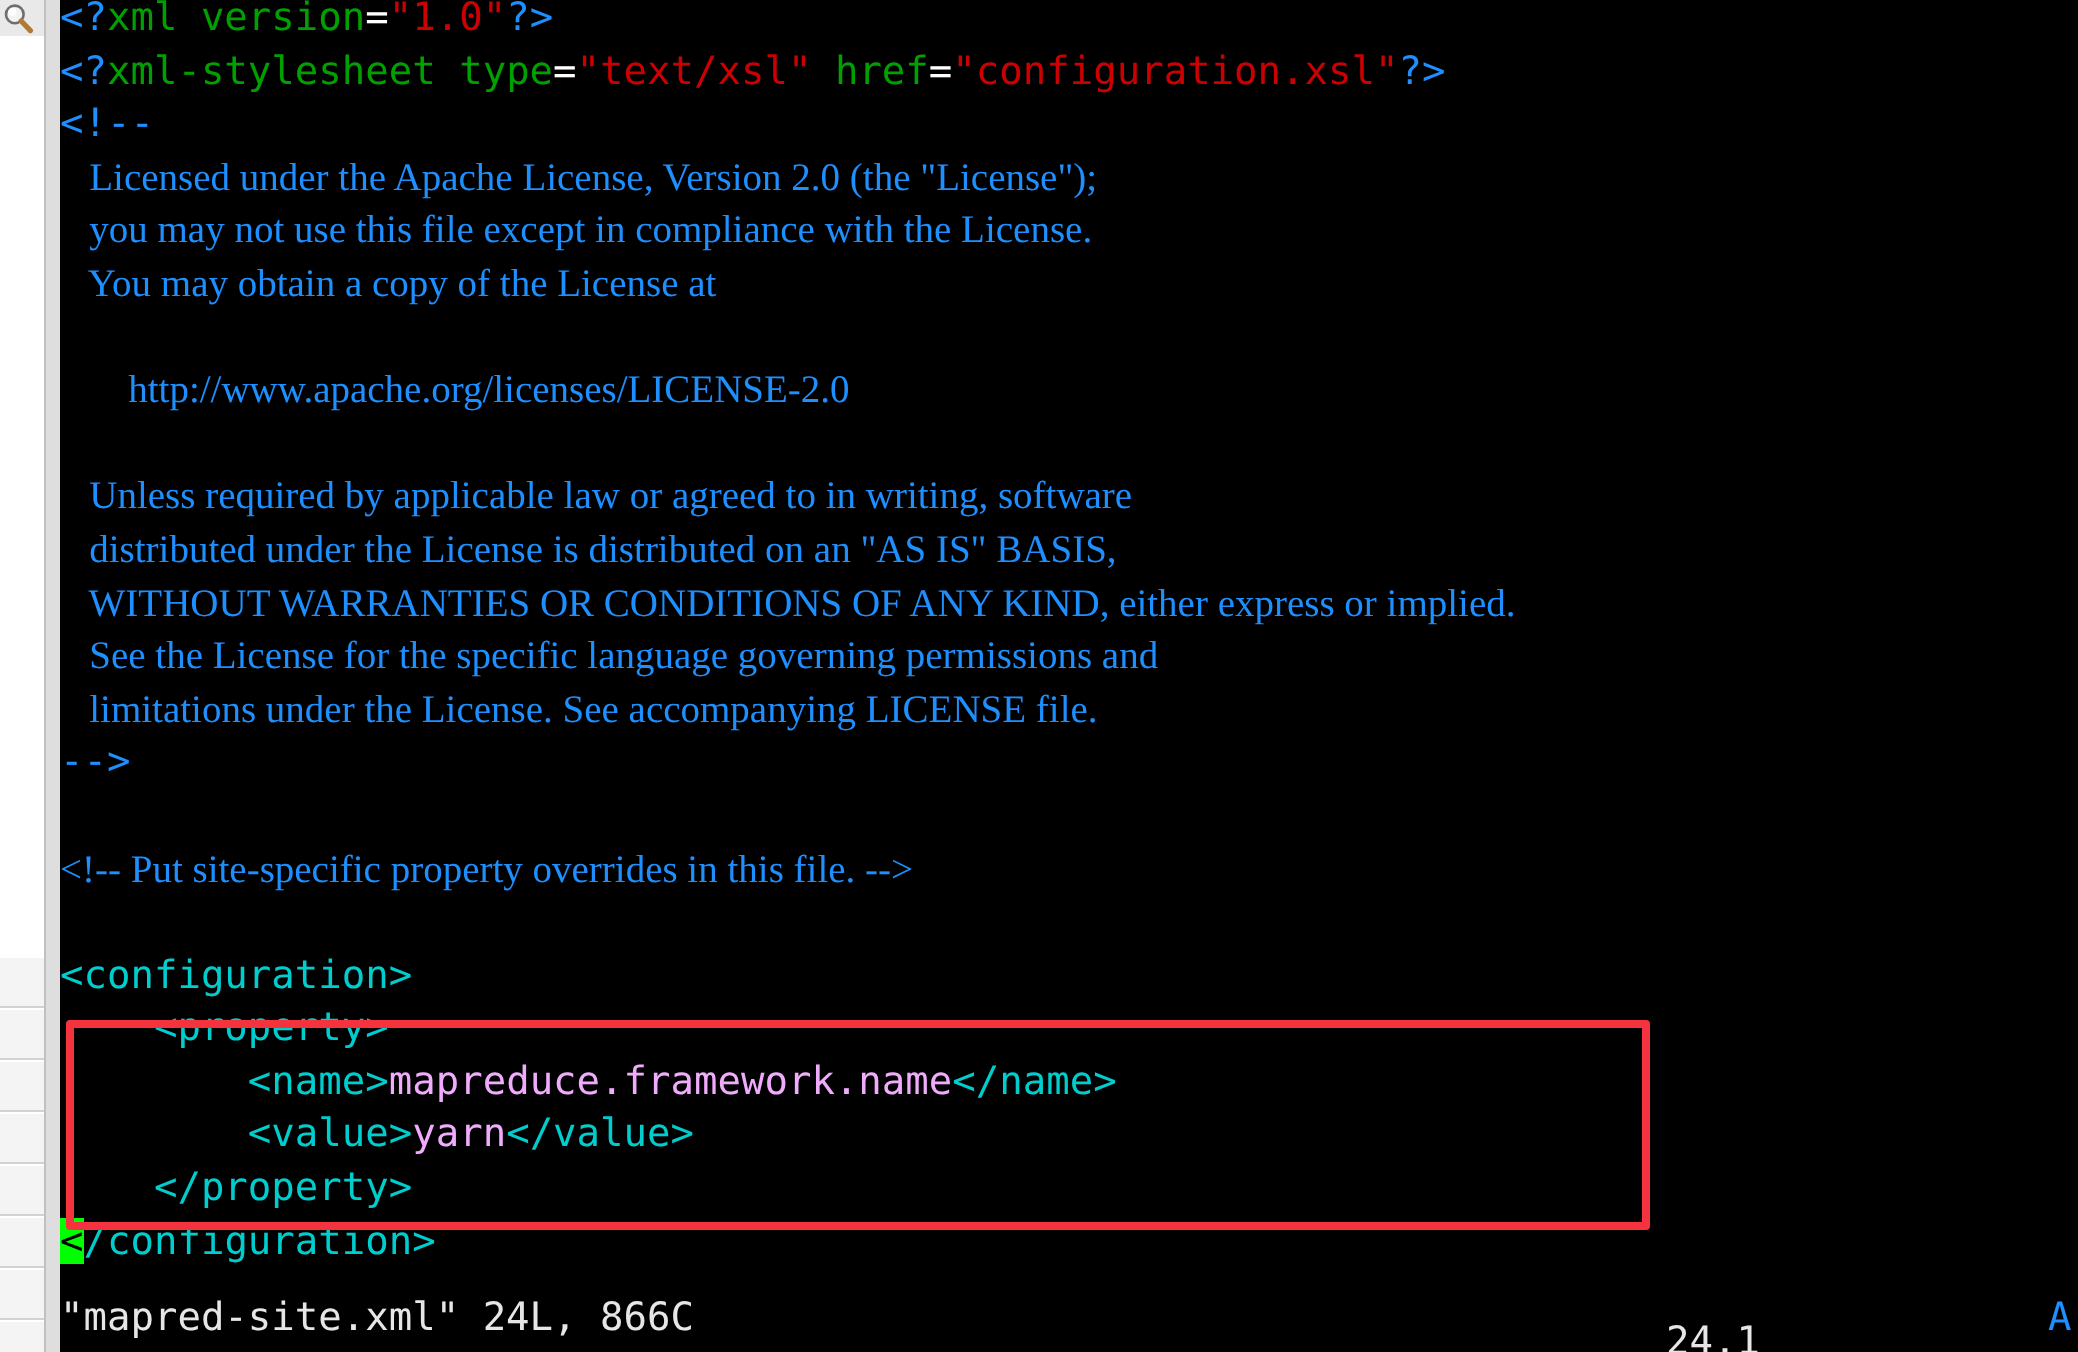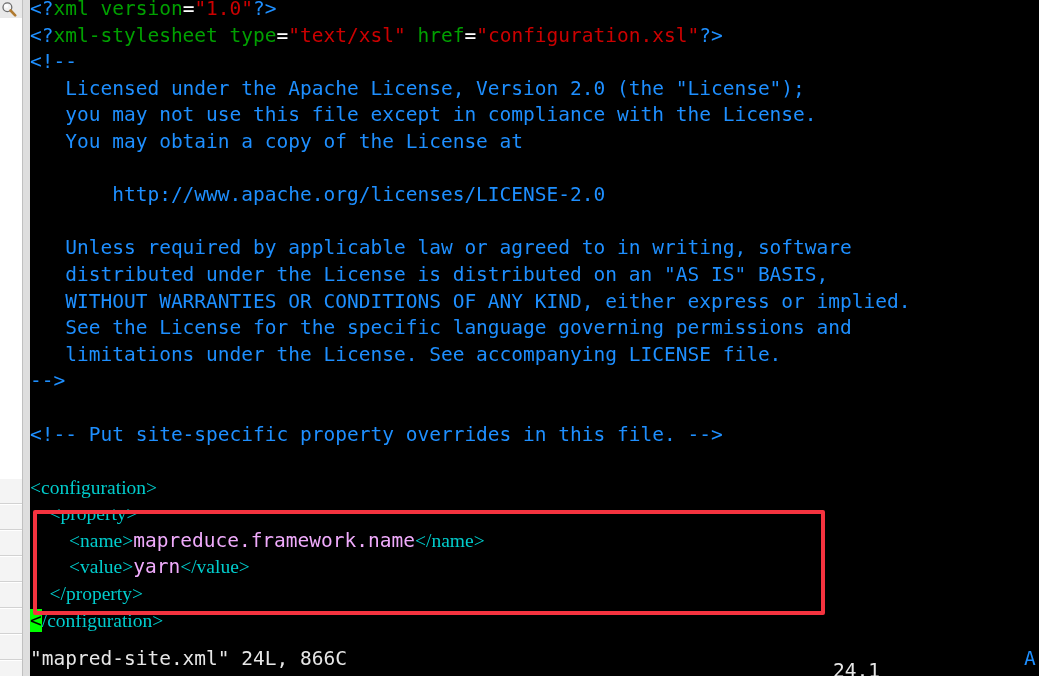--- a/index.html
+++ b/index.html
@@ -28,22 +28,22 @@
     font-size:19.5px;line-height:26.6px;
     white-space:pre;overflow:hidden;
   }
   #code{position:absolute;left:0px;top:-4px;width:1009px;}
   .line{height:26.6px;white-space:pre;}
 
   
   .c-green   {color:#00a000;}          
   .c-blue    {color:#1e8fff;}          
   .c-red     {color:#cc0000;}          
-  .c-comment {color:#1e8fff;}          
-  .c-cyan    {color:#00cdcd;font-family:Liberation Serif, serif;}          
+  .c-comment {color:#1e8fff;font-family:Liberation Serif, serif;}          
+  .c-cyan    {color:#00cdcd;}          
   .c-white   {color:#f0abfc;}          
   .c-eq      {color:#ffffff;}          
   .cursor    {background:#00ff00;color:#000000;}
 
   
   #statusline{
     position:absolute;left:30px;bottom:4px;width:1009px;height:26px;
     color:#e6e6e6;font-size:19.5px;line-height:26px;white-space:pre;
   }
   #statusline .sl-file{position:absolute;left:0;top:0;}

